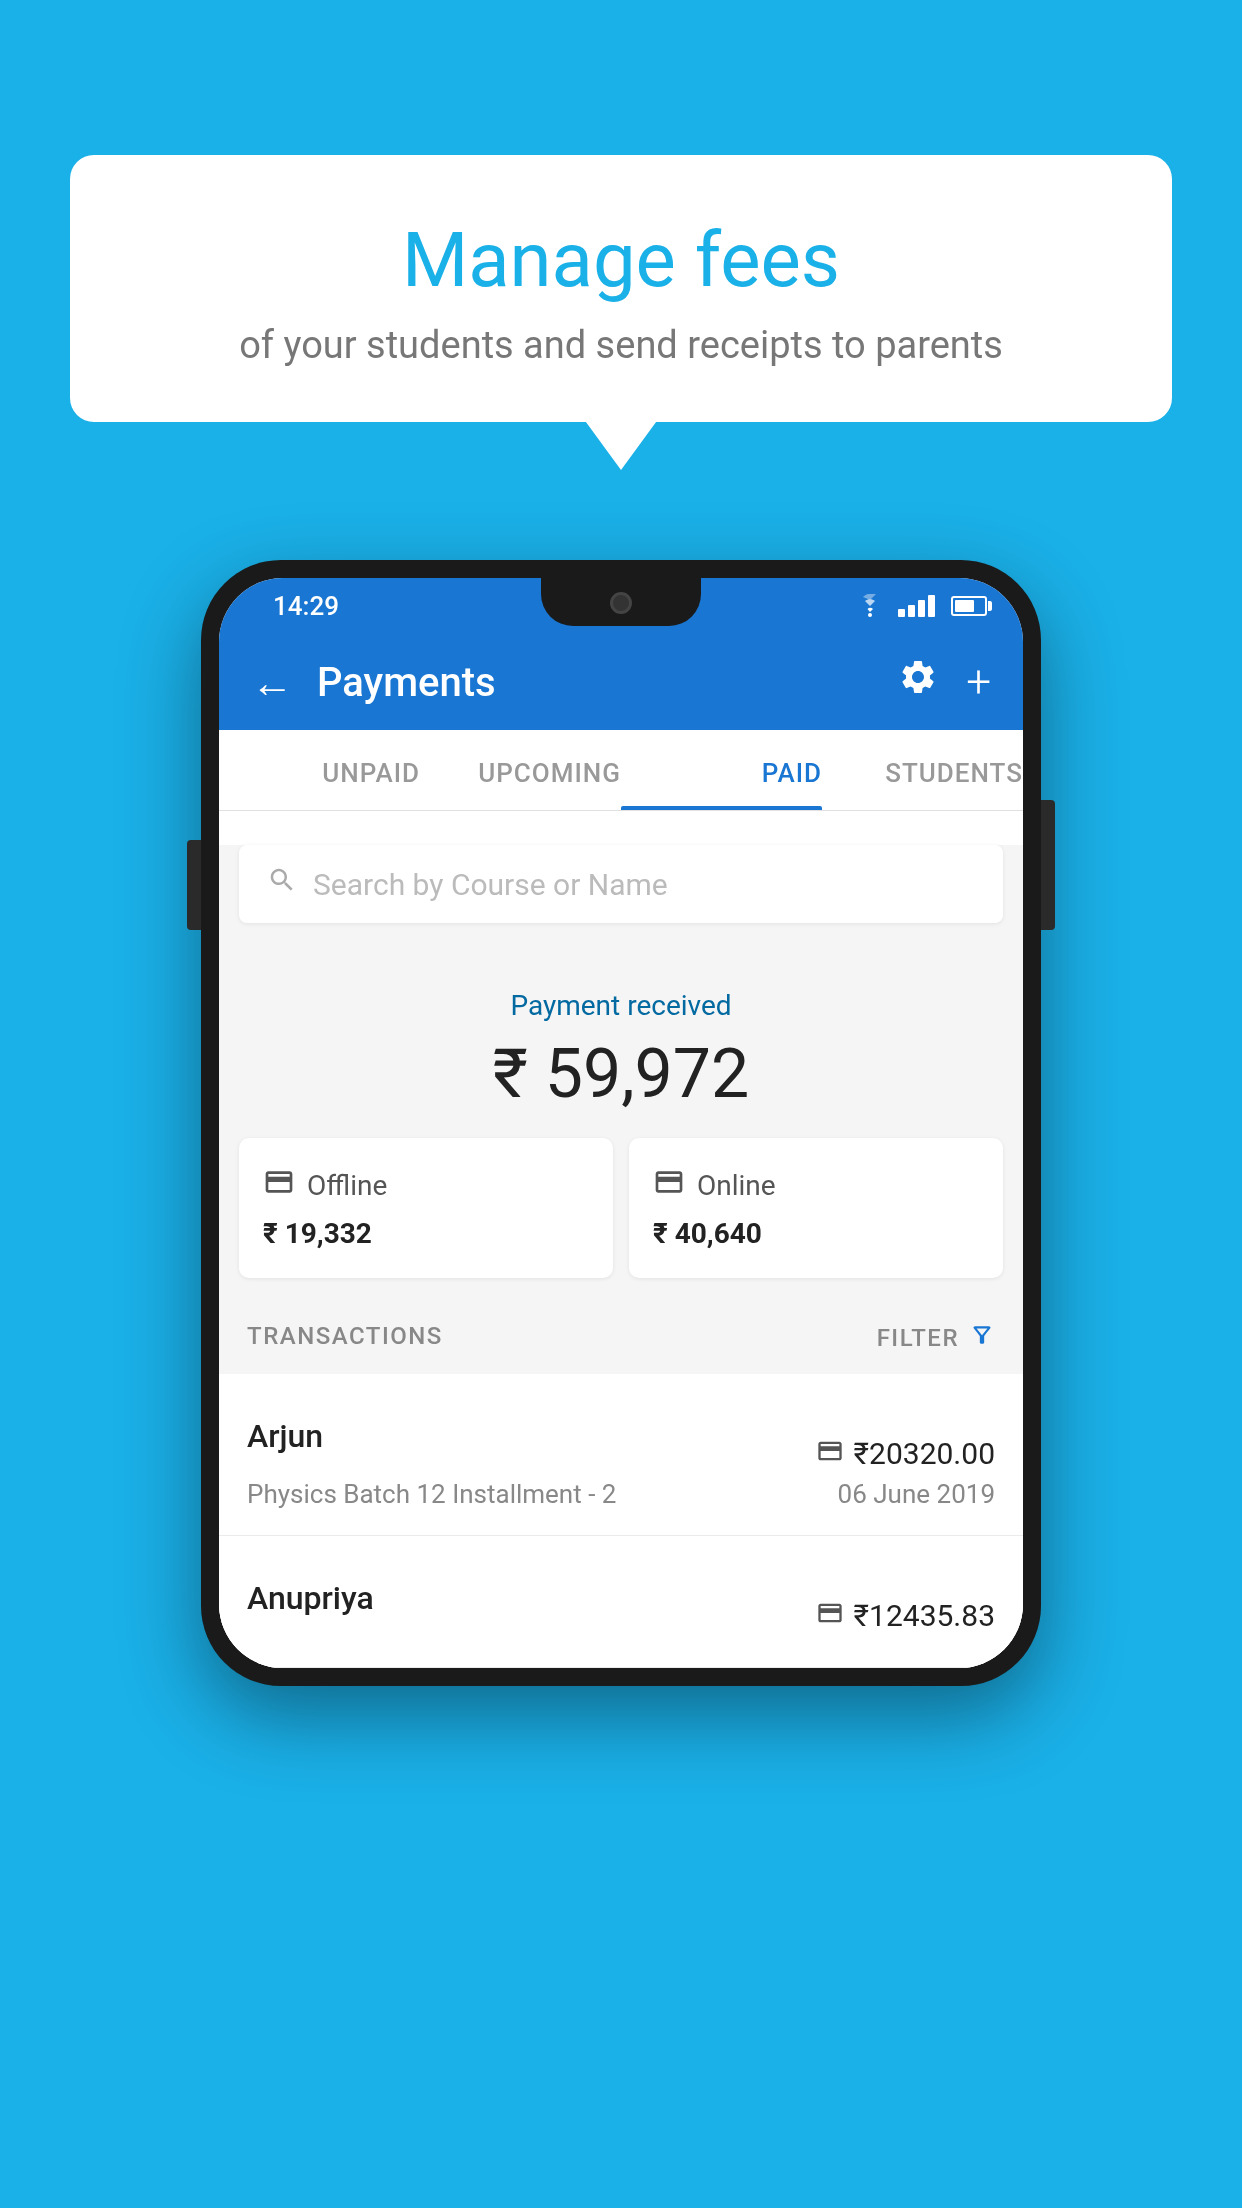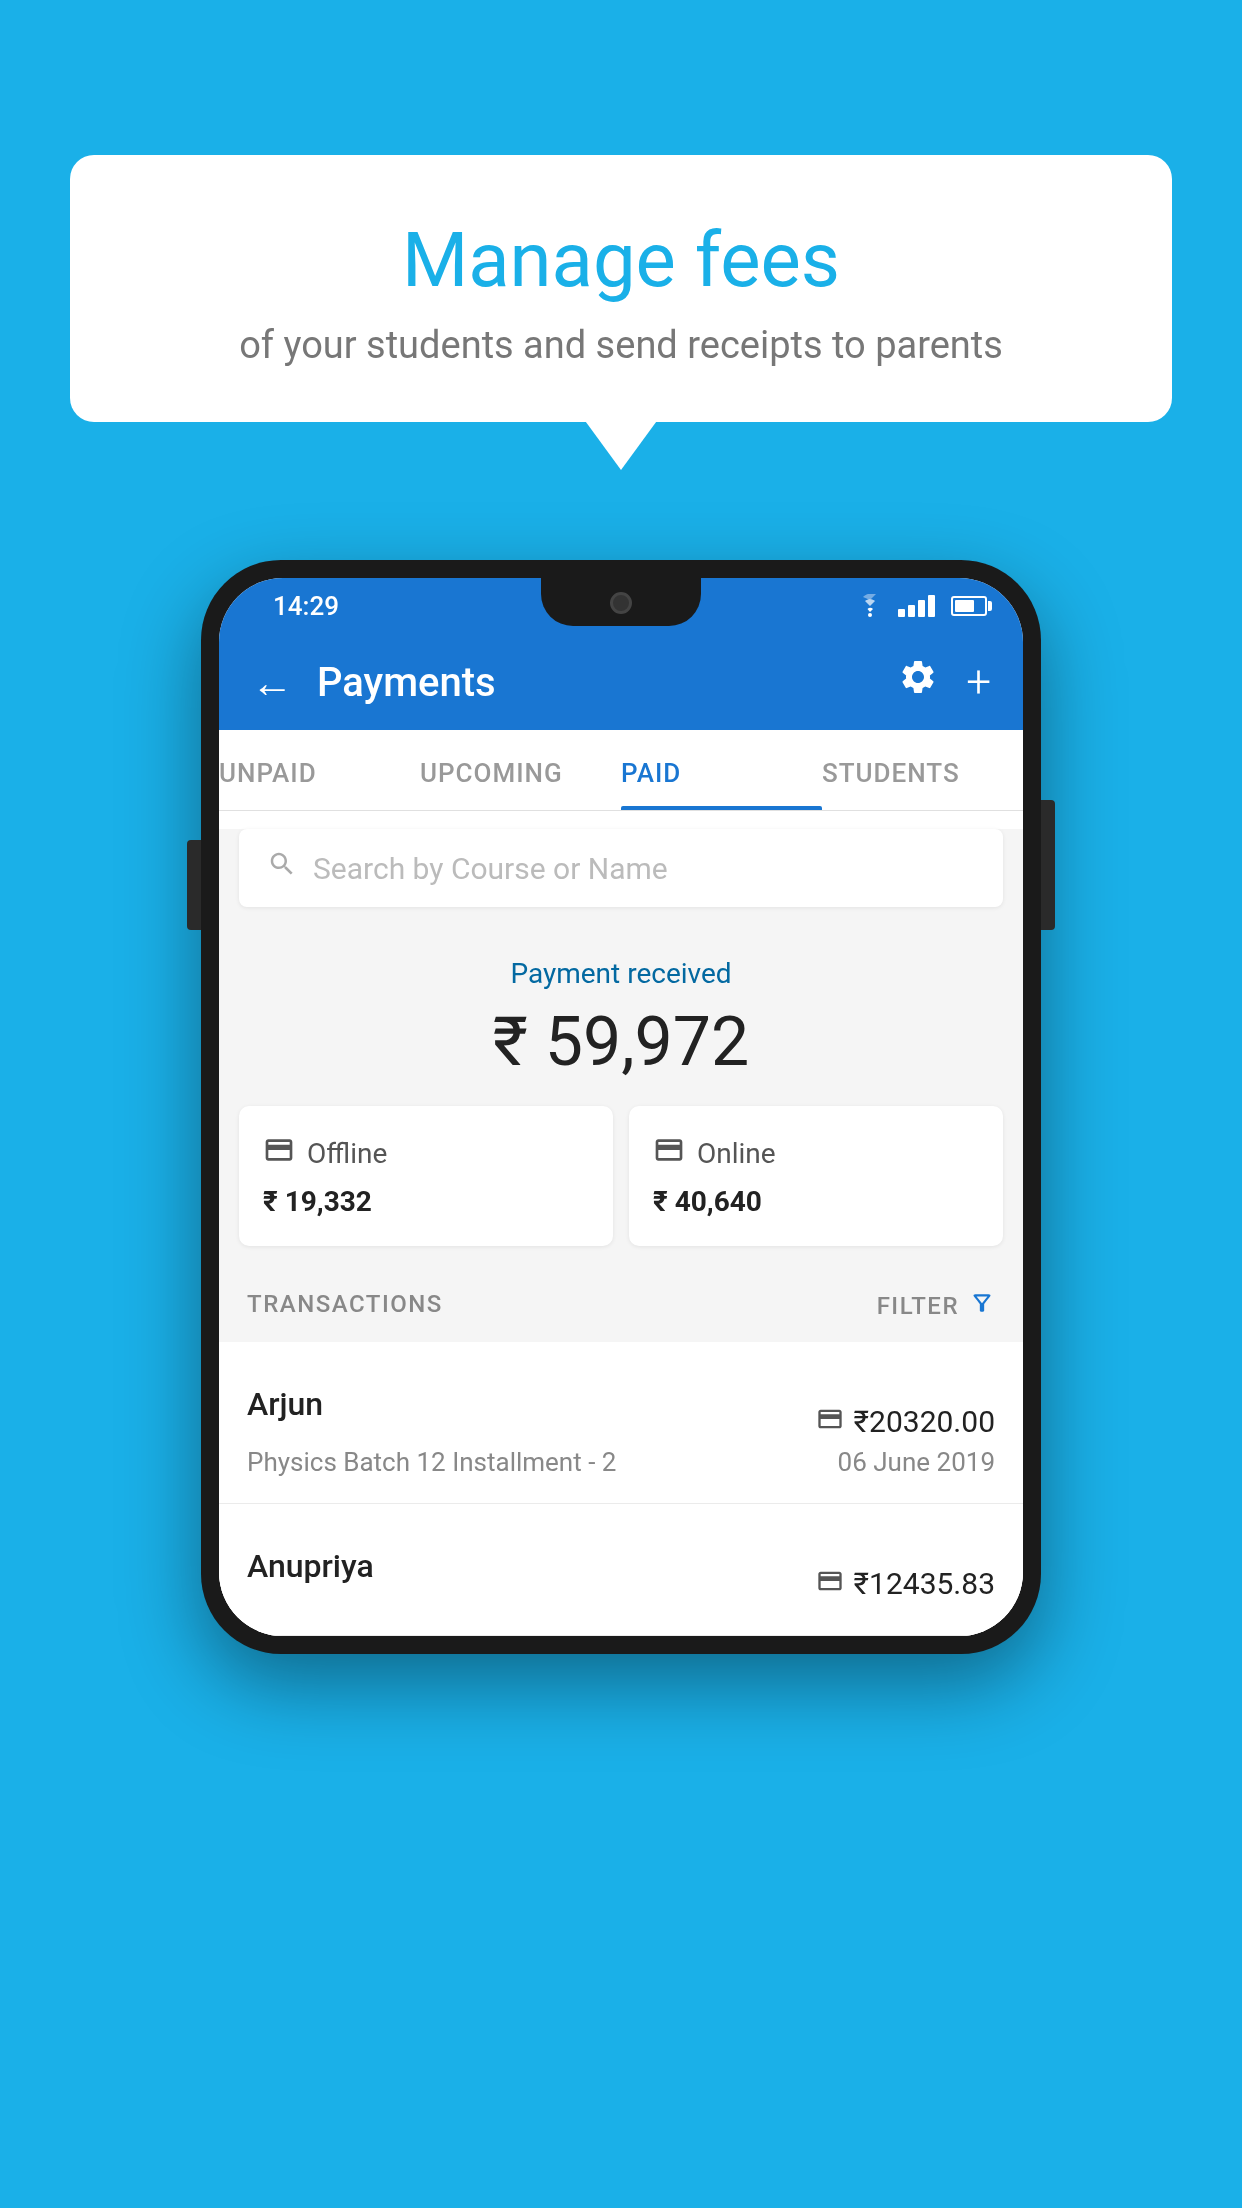--- a/index.html
+++ b/index.html
@@ -237,21 +237,21 @@
 
     
     .tabs-container {
       background: white;
       display: flex;
       border-bottom: 1px solid #e0e0e0;
     }
 
     .tab {
       flex: 1;
-      text-align: left;
+      text-align: right;
       padding: 28px 0 22px;
       font-size: 26px;
       font-weight: 500;
       color: #999;
       letter-spacing: 1px;
       position: relative;
       cursor: pointer;
     }
 
     .tab.active {
@@ -270,21 +270,21 @@
     }
 
     
     .main-content {
       background: #f5f5f5;
     }
 
     
     .search-bar {
       background: white;
-      margin: 18px 20px;
+      margin: 34px 20px;
       border-radius: 8px;
       padding: 20px 28px;
       display: flex;
       align-items: center;
       gap: 16px;
       box-shadow: 0 1px 4px rgba(0,0,0,0.08);
     }
 
     .search-icon {
       color: #aaa;

